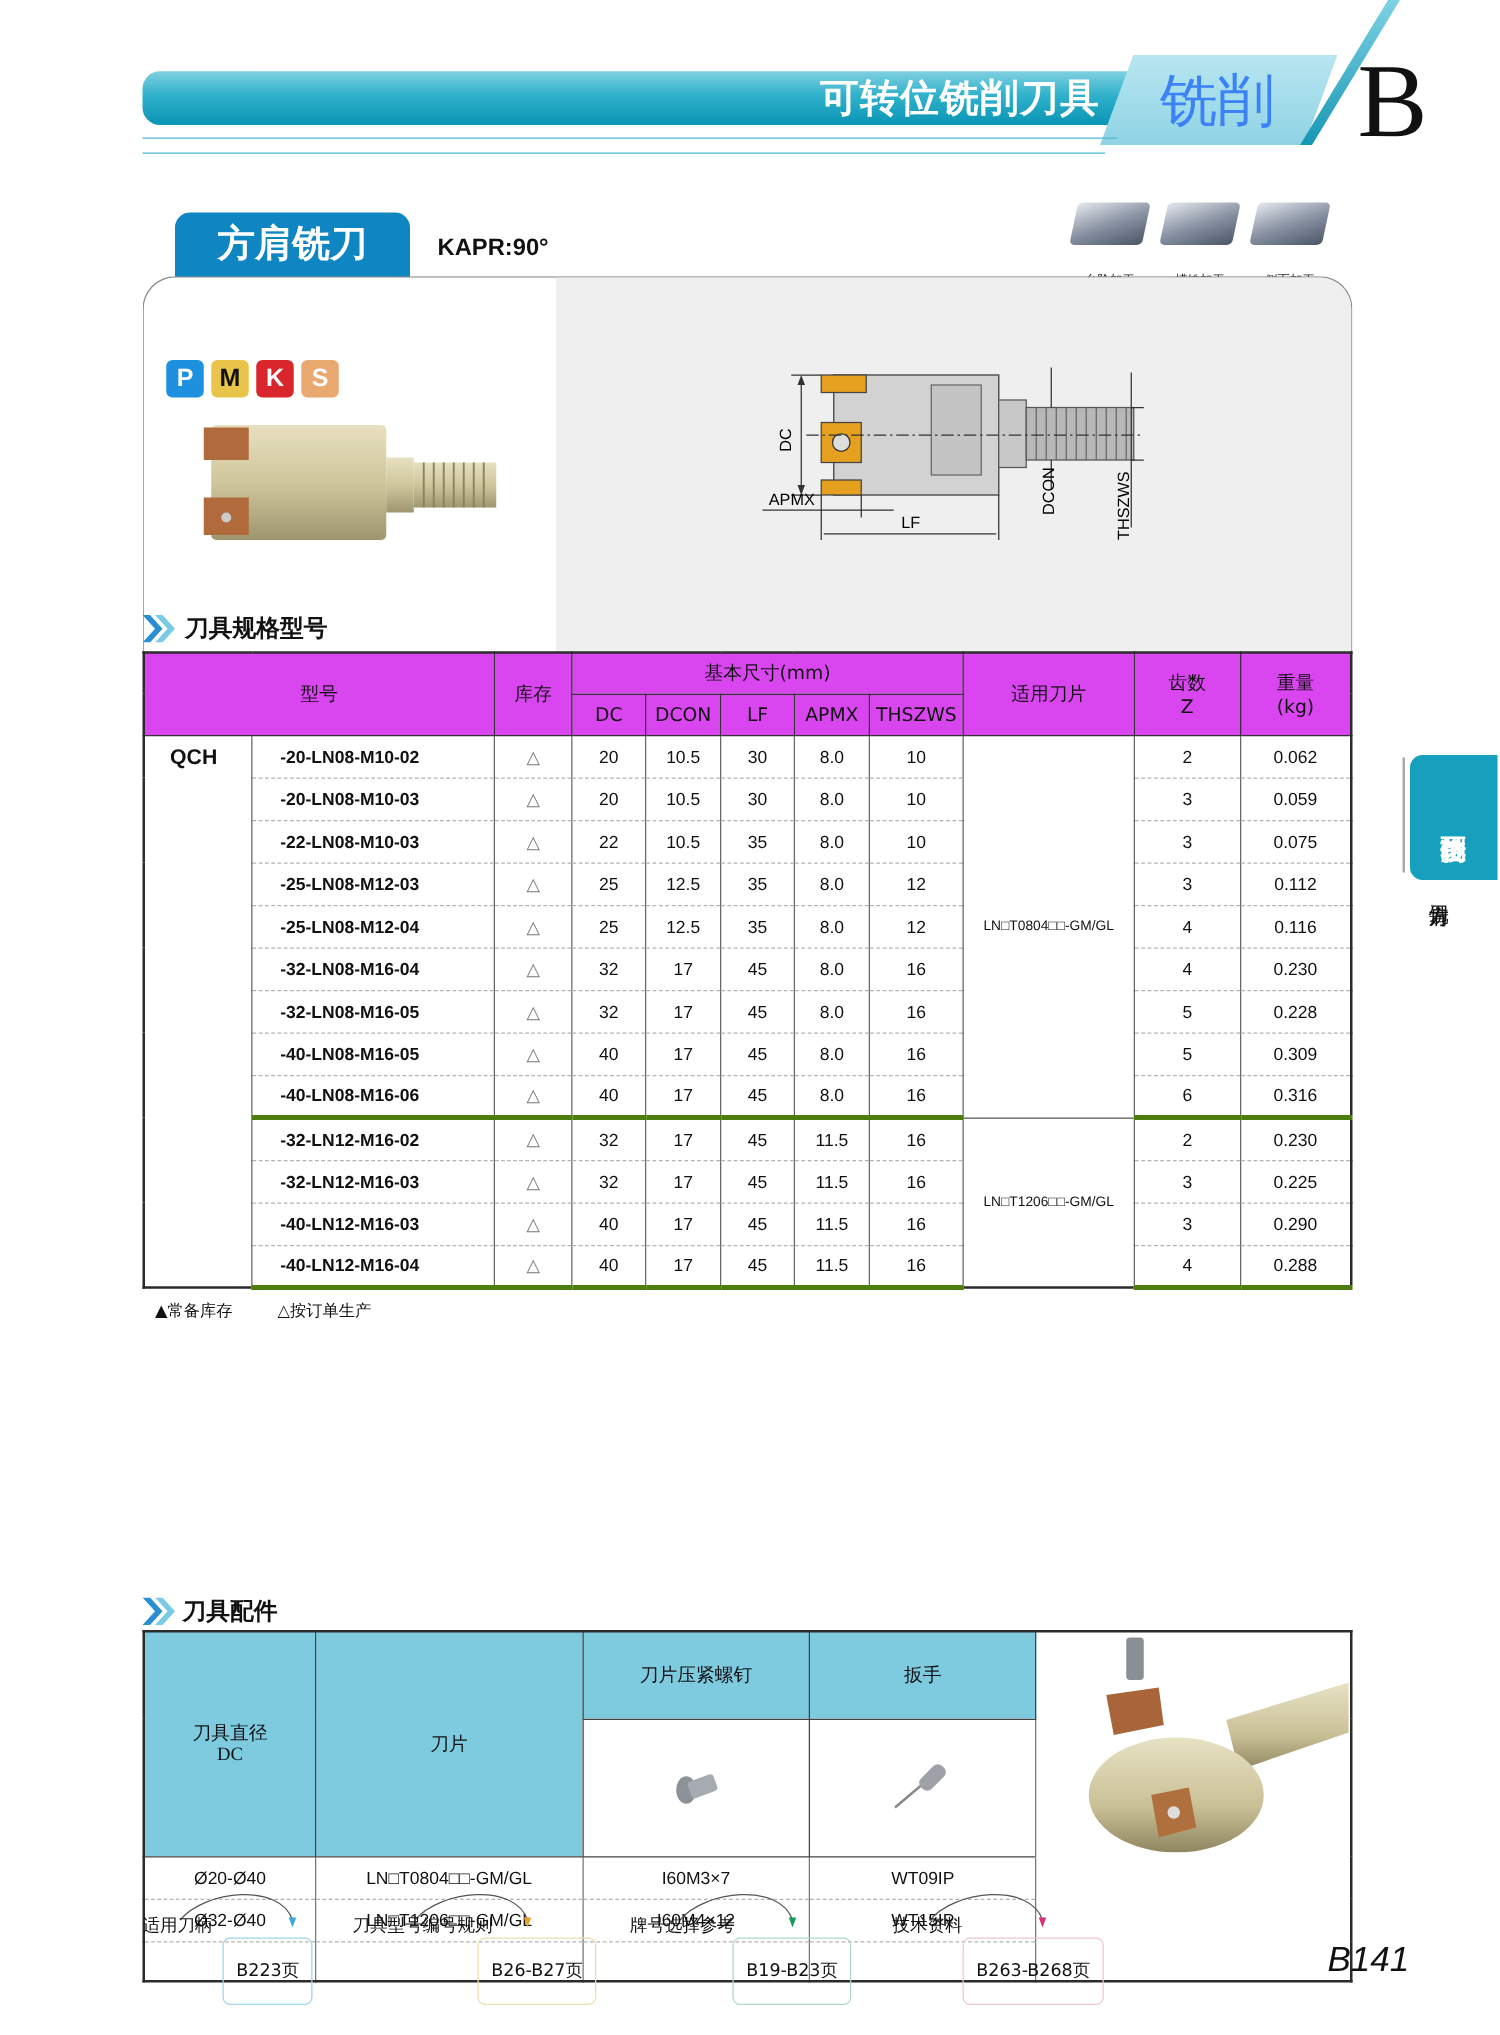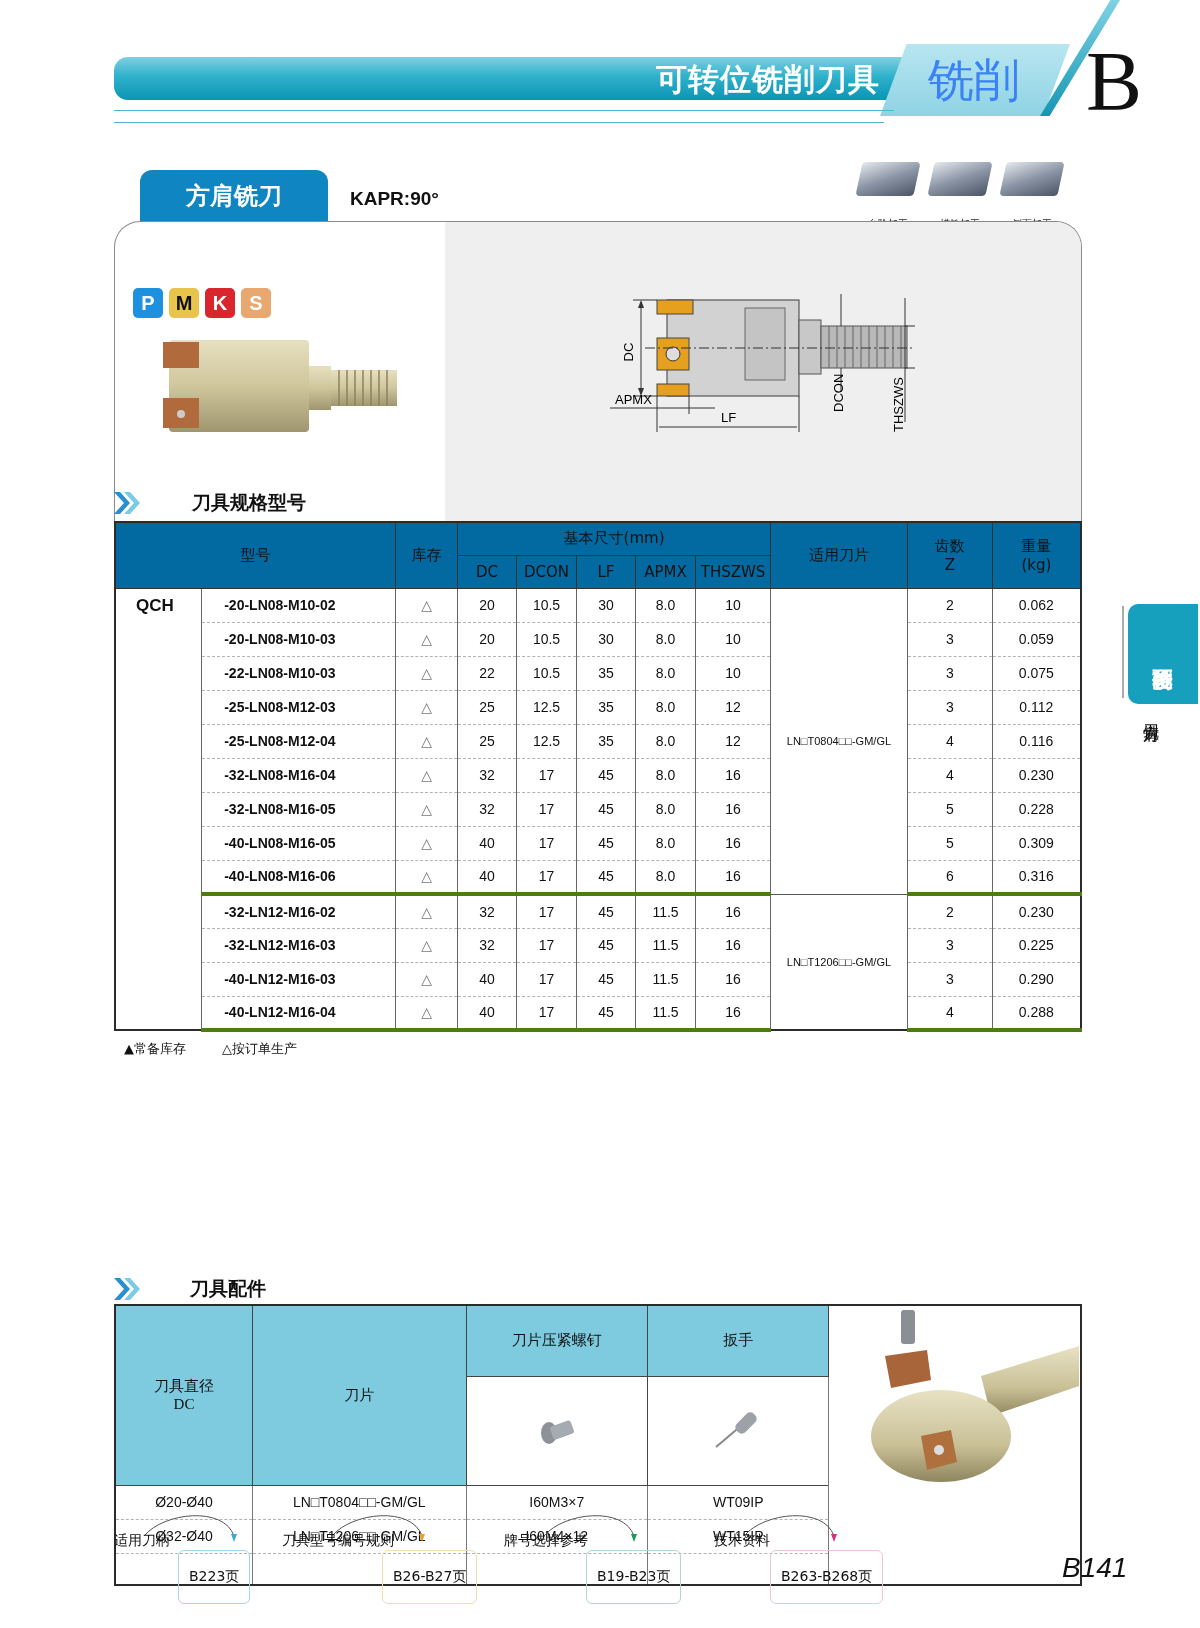--- a/index.html
+++ b/index.html
@@ -35,21 +35,21 @@
     position: absolute; left: 1086px; top: 40px; font-size: 84px;
     font-family: "Liberation Serif", "DejaVu Serif", serif; color: #111; line-height: 84px;
   }
   .hdr-line1 { position: absolute; left: 114px; top: 110px; width: 780px; height: 1px; background: #4cb8cf; }
   .hdr-line2 { position: absolute; left: 114px; top: 122px; width: 770px; height: 1px; background: #4cb8cf; }
 
   
   .sec-tab {
     position: absolute; left: 140px; top: 170px; width: 188px; height: 52px;
     background: #0f86c2; border-radius: 12px 12px 0 0;
-    color: #fff; font-size: 24px; font-weight: bold; text-align: center; line-height: 52px;
+    color: #fff; font-size: 30px; font-weight: bold; text-align: center; line-height: 52px;
     font-family: "DejaVu Sans", sans-serif;
   }
   .kapr { position: absolute; left: 350px; top: 188px; font-size: 19px; font-weight: bold; }
 
   .op-icons { position: absolute; left: 858px; top: 162px; display: flex; gap: 12px; }
   .op { width: 60px; text-align: center; }
   .op-shape { width: 58px; height: 34px; margin: 0 auto; background: linear-gradient(160deg, #e6e9ee 0%, #8a94a4 50%, #4b5566 100%); border-radius: 4px; transform: skewX(-12deg); }
   .op-label { font-size: 10px; margin-top: 21px; font-family: "DejaVu Sans", sans-serif; color: #222; }
 
   
@@ -59,29 +59,29 @@
   }
   .card-grey { position: absolute; left: 330px; top: 0; right: 0; bottom: 0; background: #efefef; }
   .series-title { position: absolute; left: 18px; top: 18px; font-size: 32px; font-weight: bold; font-family: "Liberation Sans", sans-serif; }
   .grades { position: absolute; left: 18px; top: 66px; display: flex; gap: 6px; }
   .grade { width: 30px; height: 30px; border-radius: 5px; font-weight: bold; font-size: 20px; text-align: center; line-height: 30px; color: #fff; }
 
   .tool-photo { position: absolute; left: 44px; top: 108px; width: 240px; height: 110px; }
 
   .spec-head { position: absolute; left: 114px; top: 490px; display: flex; align-items: center; gap: 6px; }
   .chev { width: 28px; height: 22px; }
-  .spec-head-label { font-size: 19px; font-weight: bold; font-family: "DejaVu Sans", sans-serif; margin-left: 44px; }
+  .spec-head-label { font-size: 19px; font-weight: bold; font-family: "DejaVu Sans", sans-serif; }
 
   
   table { border-collapse: collapse; }
   .main-table {
     position: absolute; left: 114px; top: 521px; width: 968px;
     border: 2px solid #2b2b2b; font-size: 14px;
   }
-  .main-table th { background: #0369a1; font-weight: normal; border: 1px solid #333; height: 33px; font-size: 15px; font-family: "DejaVu Sans", sans-serif; }
+  .main-table th { background: #d946ef; font-weight: normal; border: 1px solid #333; height: 33px; font-size: 15px; font-family: "DejaVu Sans", sans-serif; }
   .main-table td { height: 34px; text-align: center; border-left: 1px solid #666; border-right: 1px solid #666; border-bottom: 1px dashed #b3b3b3; font-size: 14px; }
   .main-table td.prefix { border-bottom: none; font-weight: bold; font-size: 17px; vertical-align: top; padding-top: 7px; text-align: left; padding-left: 20px; }
   .main-table td.model { font-weight: bold; text-align: left; padding-left: 22px; }
   .main-table td.insert { font-size: 11px; border-bottom: 1px solid #555; }
   .main-table tr.group-end td { border-bottom: 4px solid #4d7c0f; }
   .tri { color: #777; font-size: 15px; }
 
   .legend { position: absolute; left: 124px; top: 1040px; font-size: 13px; font-family: "DejaVu Sans", sans-serif; display: flex; gap: 36px; }
 
   

